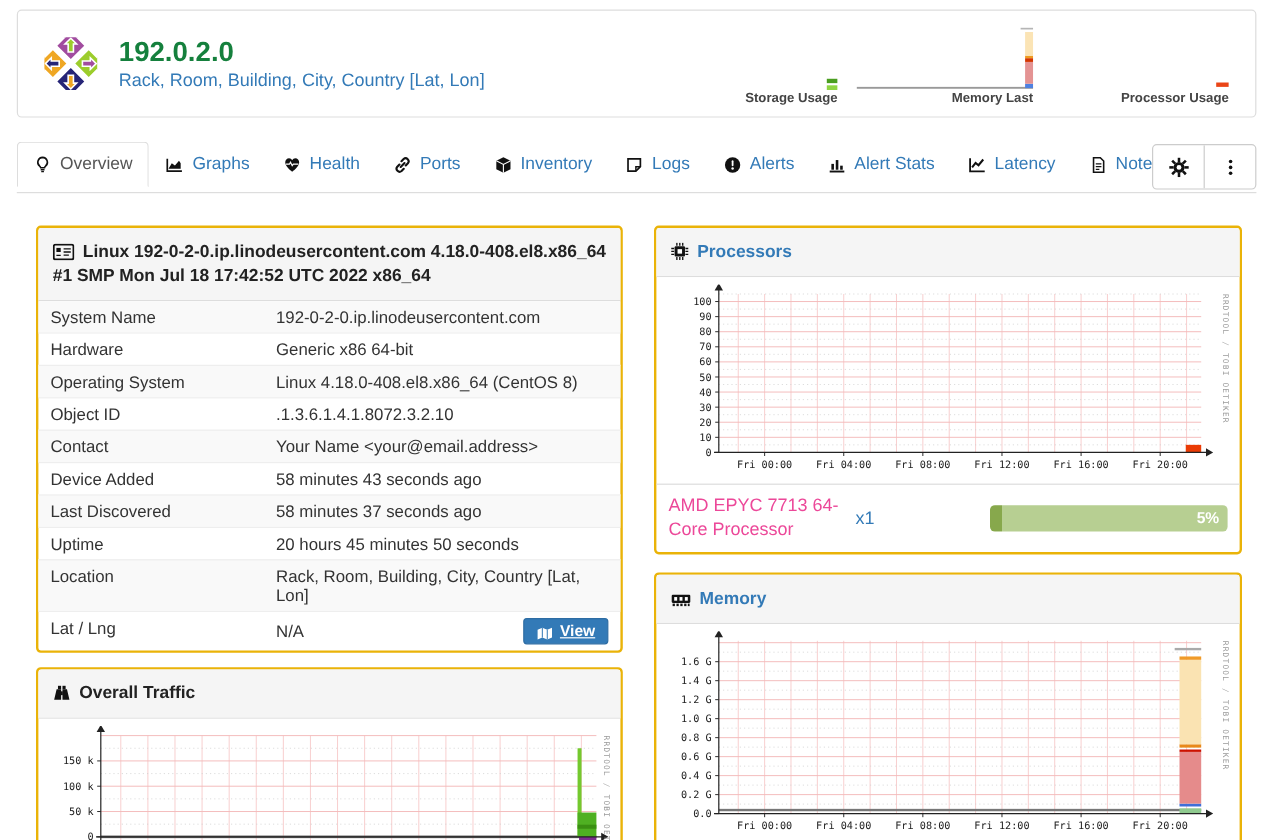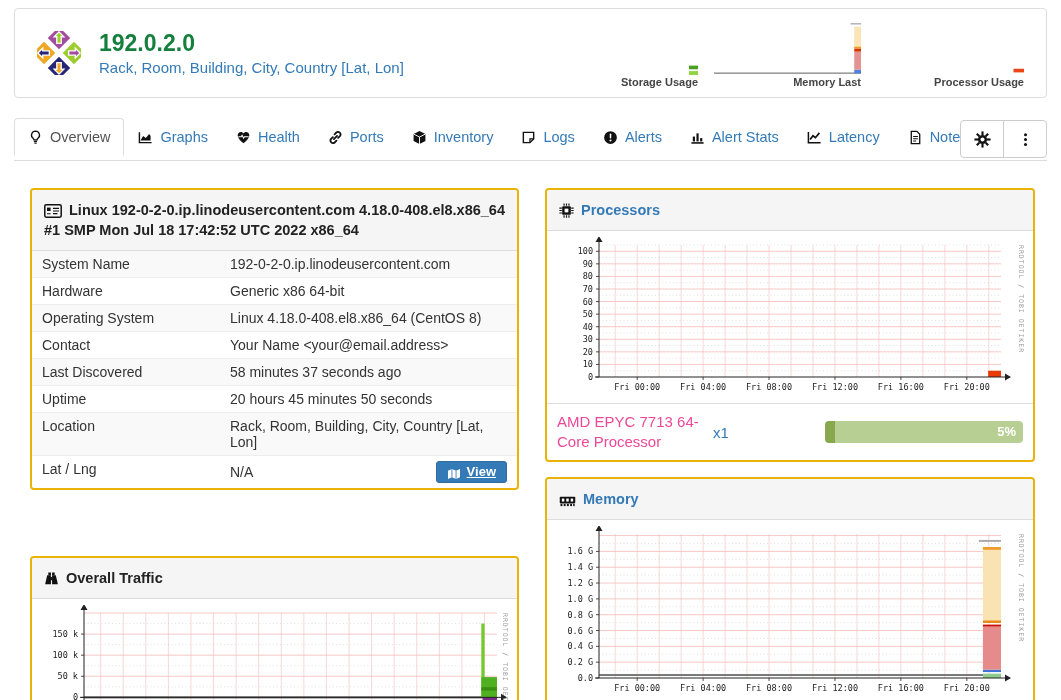--- a/index.html
+++ b/index.html
@@ -237,22 +237,30 @@
         </div>
       <div class="sysrow">
           <div class="k">Hardware</div>
           <div class="v">Generic x86 64-bit</div>
         </div>
       <div class="sysrow">
           <div class="k">Operating System</div>
           <div class="v">Linux 4.18.0-408.el8.x86_64 (CentOS 8)</div>
         </div>
       <div class="sysrow">
+          <div class="k">Object ID</div>
+          <div class="v">.1.3.6.1.4.1.8072.3.2.10</div>
+        </div>
+      <div class="sysrow">
           <div class="k">Contact</div>
           <div class="v">Your Name &lt;your@email.address&gt;</div>
+        </div>
+      <div class="sysrow">
+          <div class="k">Device Added</div>
+          <div class="v">58 minutes 43 seconds ago</div>
         </div>
       <div class="sysrow">
           <div class="k">Last Discovered</div>
           <div class="v">58 minutes 37 seconds ago</div>
         </div>
       <div class="sysrow">
           <div class="k">Uptime</div>
           <div class="v">20 hours 45 minutes 50 seconds</div>
         </div>
       <div class="sysrow">

